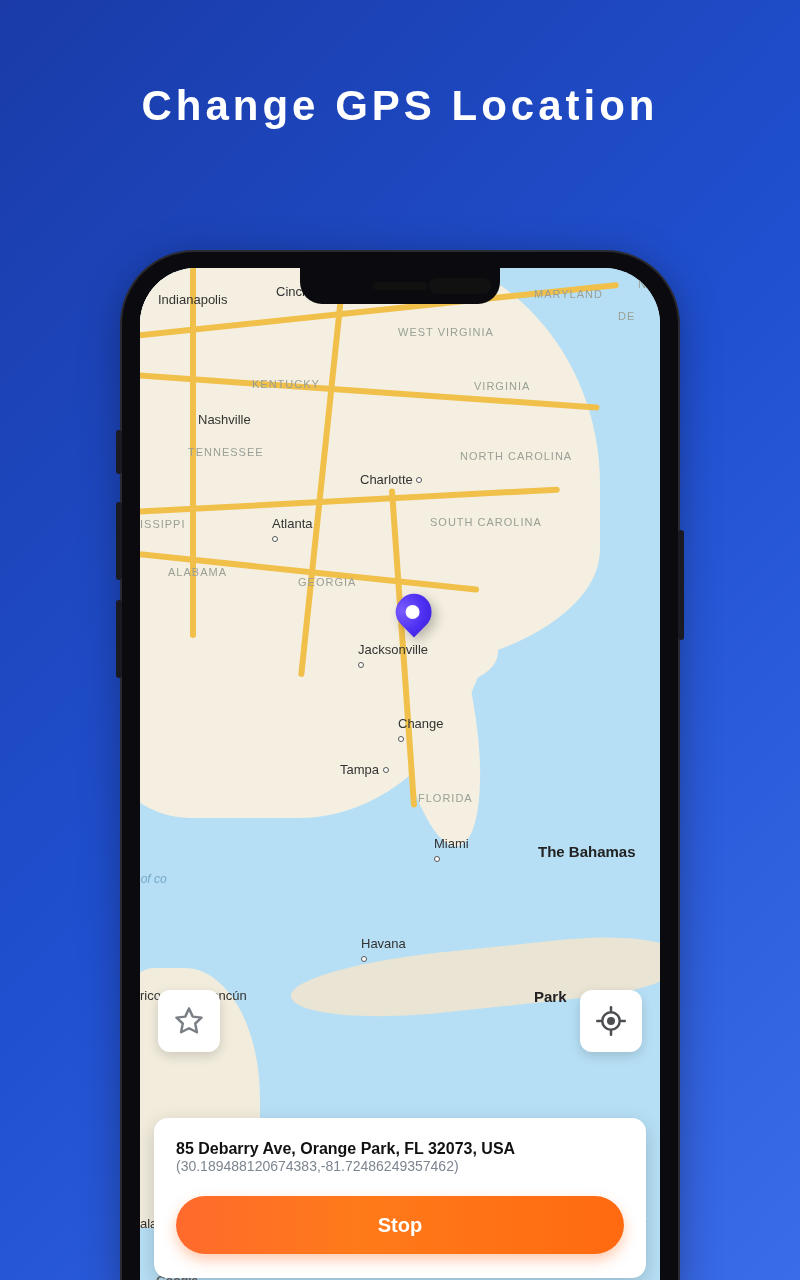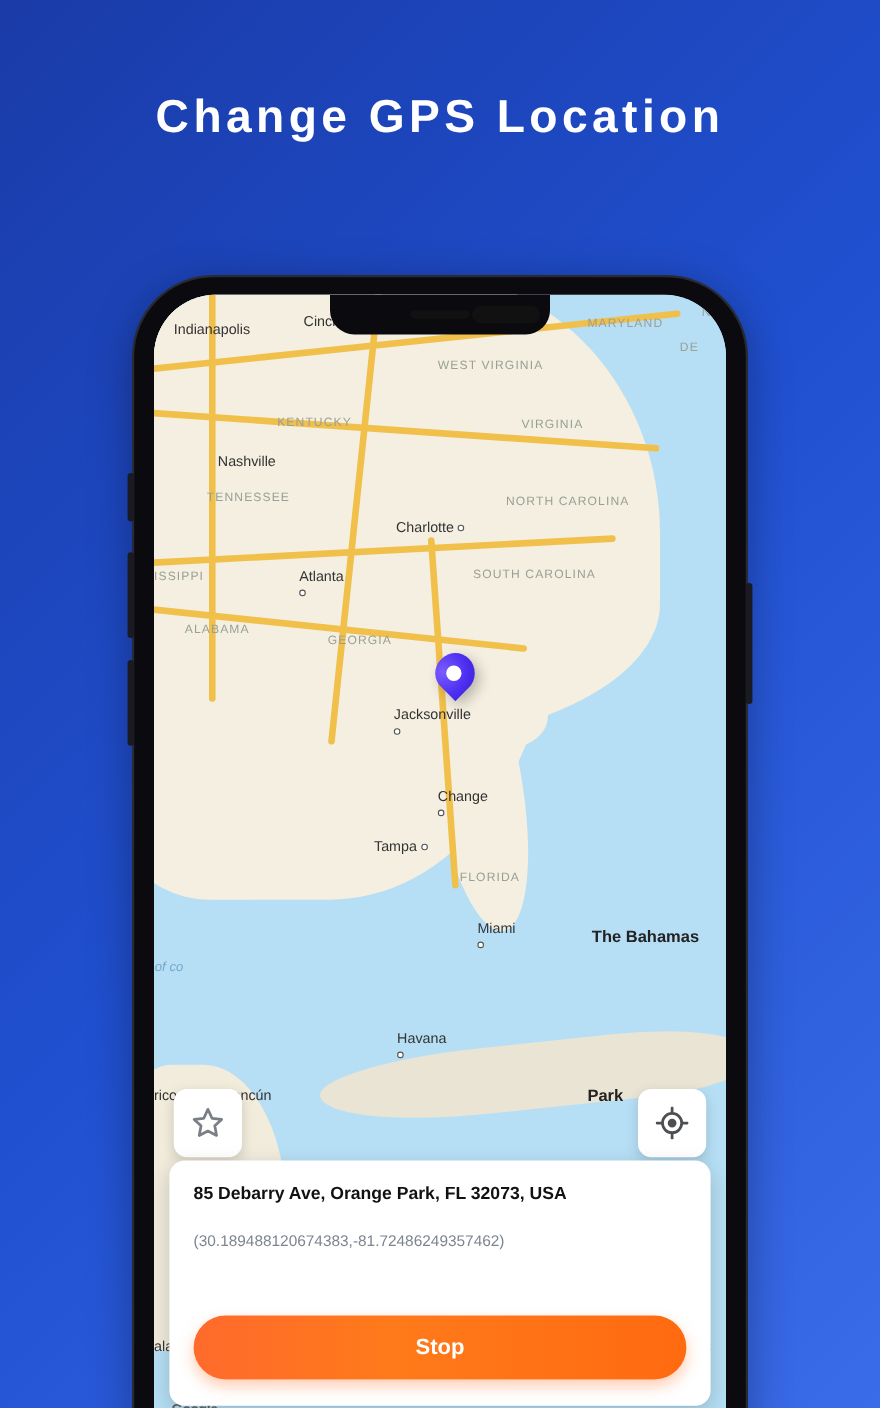--- a/index.html
+++ b/index.html
@@ -182,39 +182,38 @@
   background: #fff;
   border-radius: 14px;
   box-shadow: 0 6px 20px rgba(0,0,0,.18);
   padding: 22px 22px 24px;
   z-index: 40;
 }
 .addr {
   font-size: 16px;
   font-weight: 700;
   color: #111;
-  margin-bottom: 25px;
+  margin-bottom: 0;
 }
 .coords {
   font-size: 14px;
   color: #7d8590;
   margin-bottom: 22px;
 }
 .stop-btn {
   width: 100%;
   height: 58px;
   border: none;
   border-radius: 30px;
   background: linear-gradient(90deg, #ff6a2c, #ff7a1a 40%, #ff6a10);
   color: #fff;
   font-size: 20px;
   font-weight: 700;
   box-shadow: 0 6px 14px rgba(255,106,28,.35);
   cursor: pointer;
-  margin-top: 38px;
 }
 
 .google-logo {
   position: absolute;
   left: 16px; bottom: 4px;
   font-size: 13px;
   font-weight: 600;
   color: #666;
   z-index: 5;
   letter-spacing: -0.5px;

